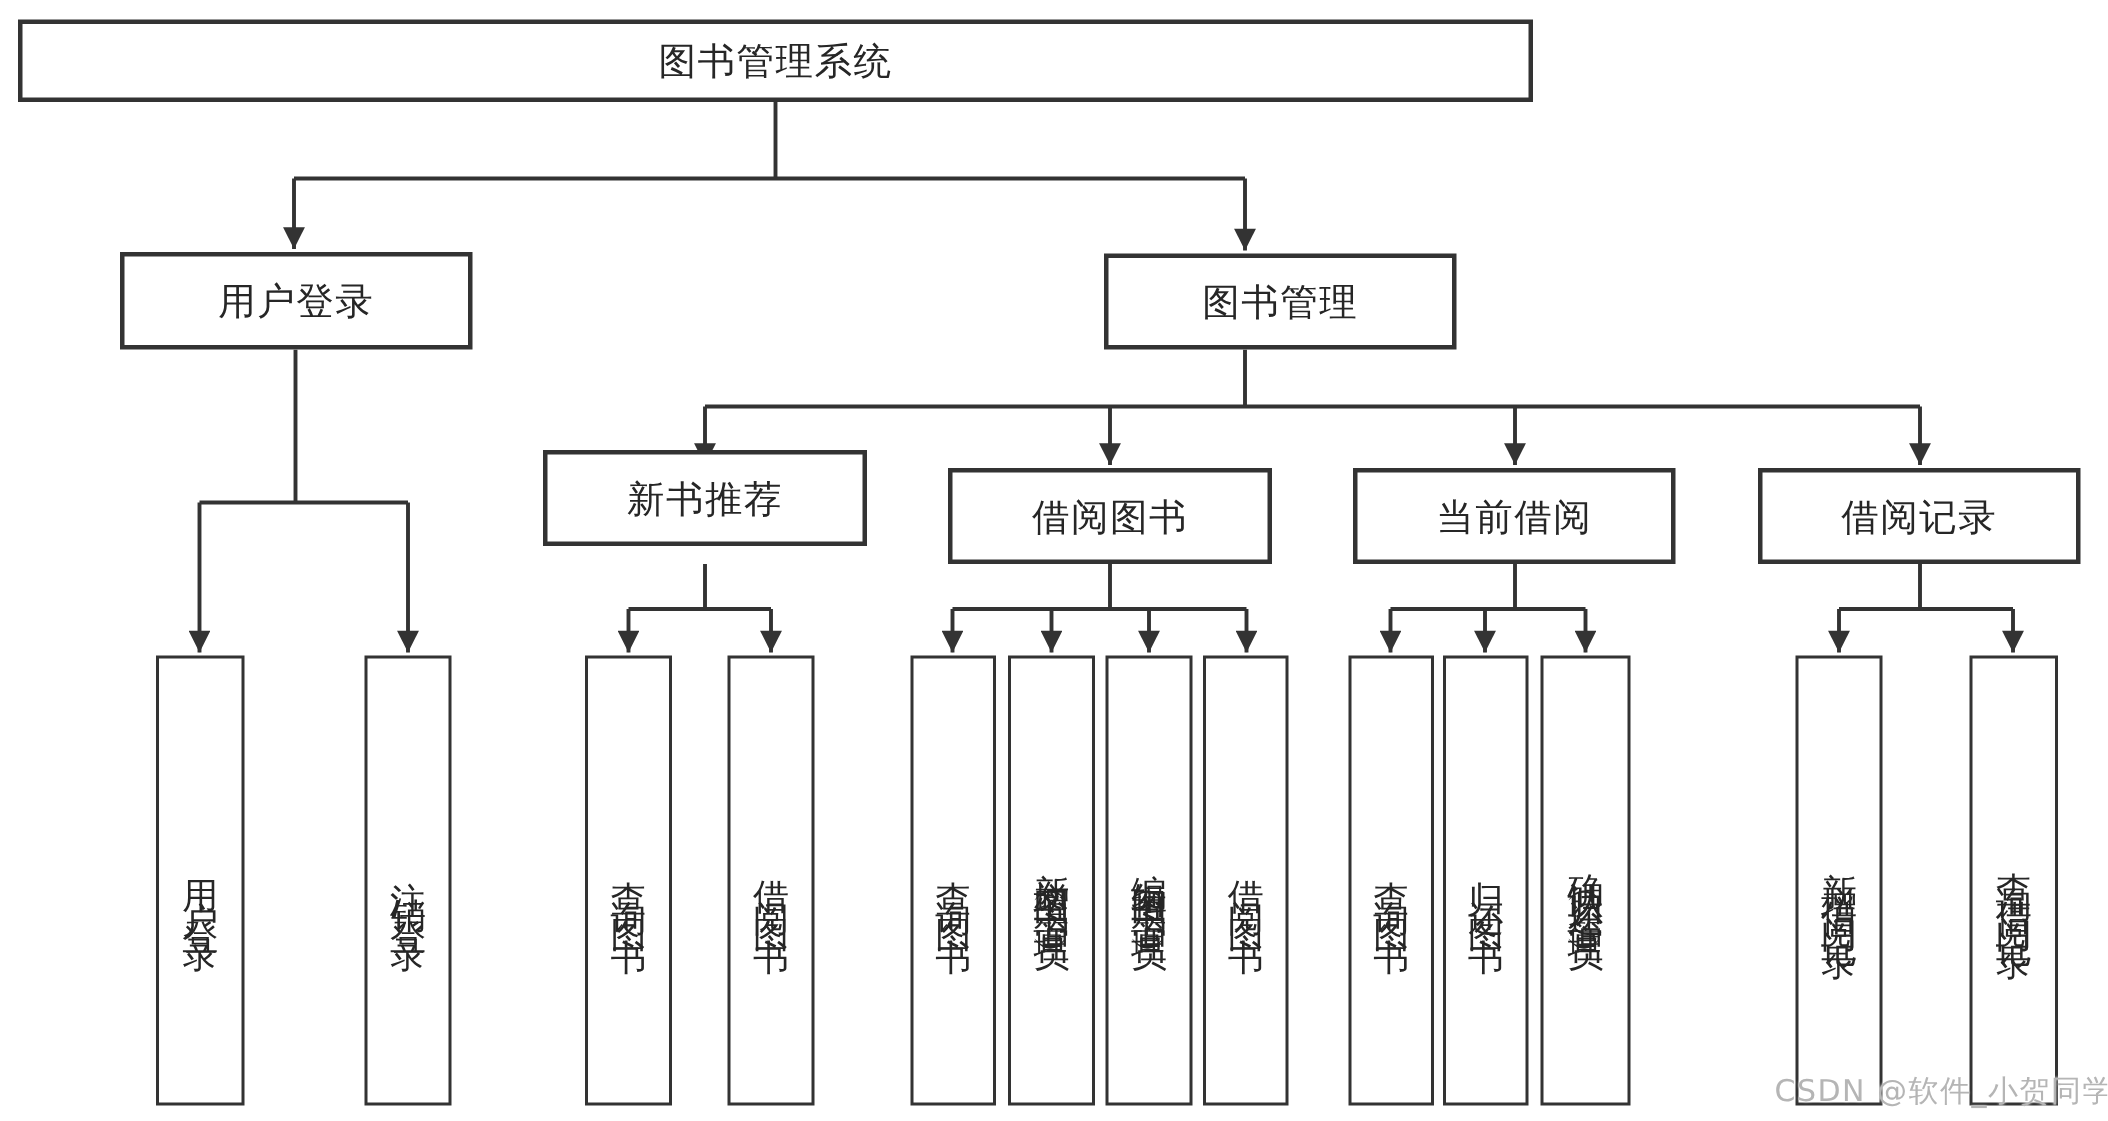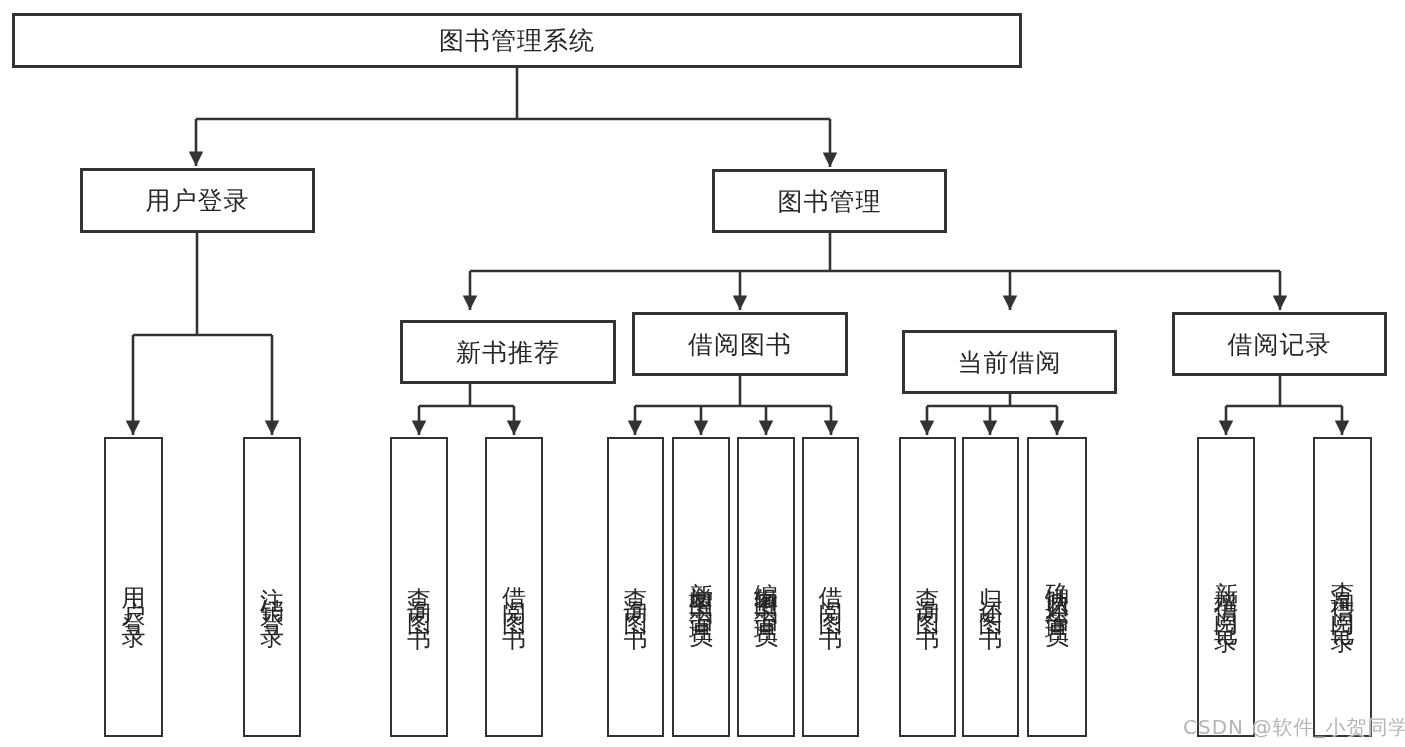--- a/index.html
+++ b/index.html
@@ -116,25 +116,25 @@
       <path d="M1280 376 V406"></path>
       <path d="M1226 406 H1342"></path>
       <path d="M1226 406 V435" marker-end="url(#arrow)"></path>
       <path d="M1342 406 V435" marker-end="url(#arrow)"></path>
     </g>
   </svg>
 
   <div class="hbox" style="left:12px; top:13px; width:1010px; height:55px;">图书管理系统</div>
 
   <div class="hbox" style="left:80px; top:168px; width:235px; height:65px;">用户登录</div>
-  <div class="hbox" style="left:712px; top:169px; width:235px; height:64px;">图书管理</div>
+  <div class="hbox" style="left:736px; top:169px; width:235px; height:64px;">图书管理</div>
 
-  <div class="hbox" style="left:362px; top:320px; width:216px; height:64px;margin-left:38px;">新书推荐</div>
+  <div class="hbox" style="left:362px; top:300px; width:216px; height:64px;">新书推荐</div>
   <div class="hbox" style="left:632px; top:312px; width:216px; height:64px;">借阅图书</div>
-  <div class="hbox" style="left:902px; top:312px; width:215px; height:64px;margin-top:18px;">当前借阅</div>
+  <div class="hbox" style="left:902px; top:312px; width:215px; height:64px;">当前借阅</div>
   <div class="hbox" style="left:1172px; top:312px; width:215px; height:64px;">借阅记录</div>
 
   <div class="vbox sp4" style="left:104px; top:437px; width:59px; height:300px;">用户登录</div>
   <div class="vbox sp4" style="left:243px; top:437px; width:58px; height:300px;">注销登录</div>
 
   <div class="vbox sp4" style="left:390px; top:437px; width:58px; height:300px;">查询图书</div>
   <div class="vbox sp4" style="left:485px; top:437px; width:58px; height:300px;">借阅图书</div>
 
   <div class="vbox sp4" style="left:607px; top:437px; width:57px; height:300px;">查询图书</div>
   <div class="vbox sp9" style="left:672px; top:437px; width:58px; height:300px;">新增图书（管理员）</div>

